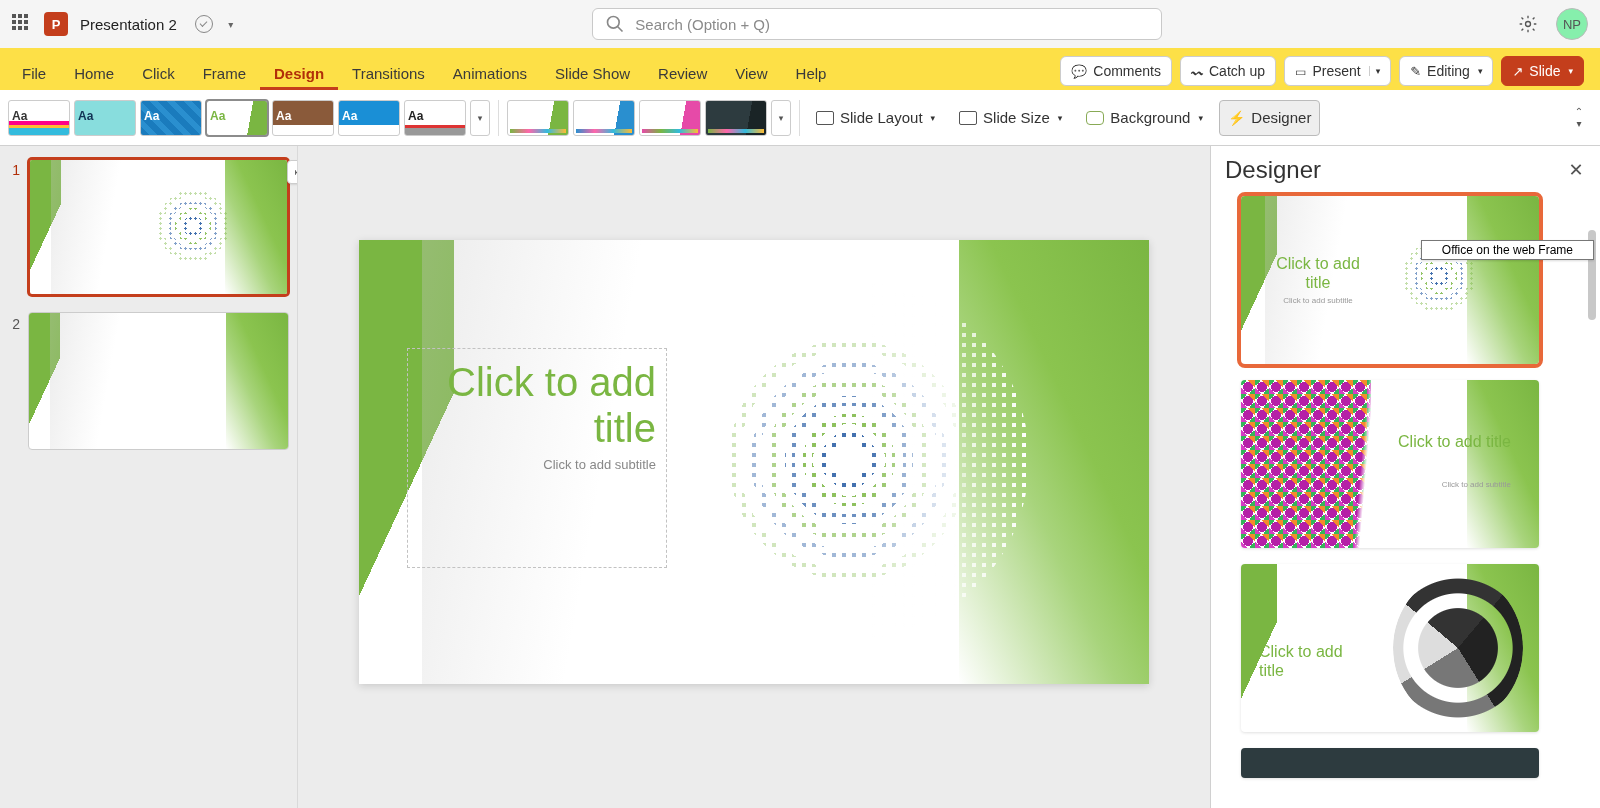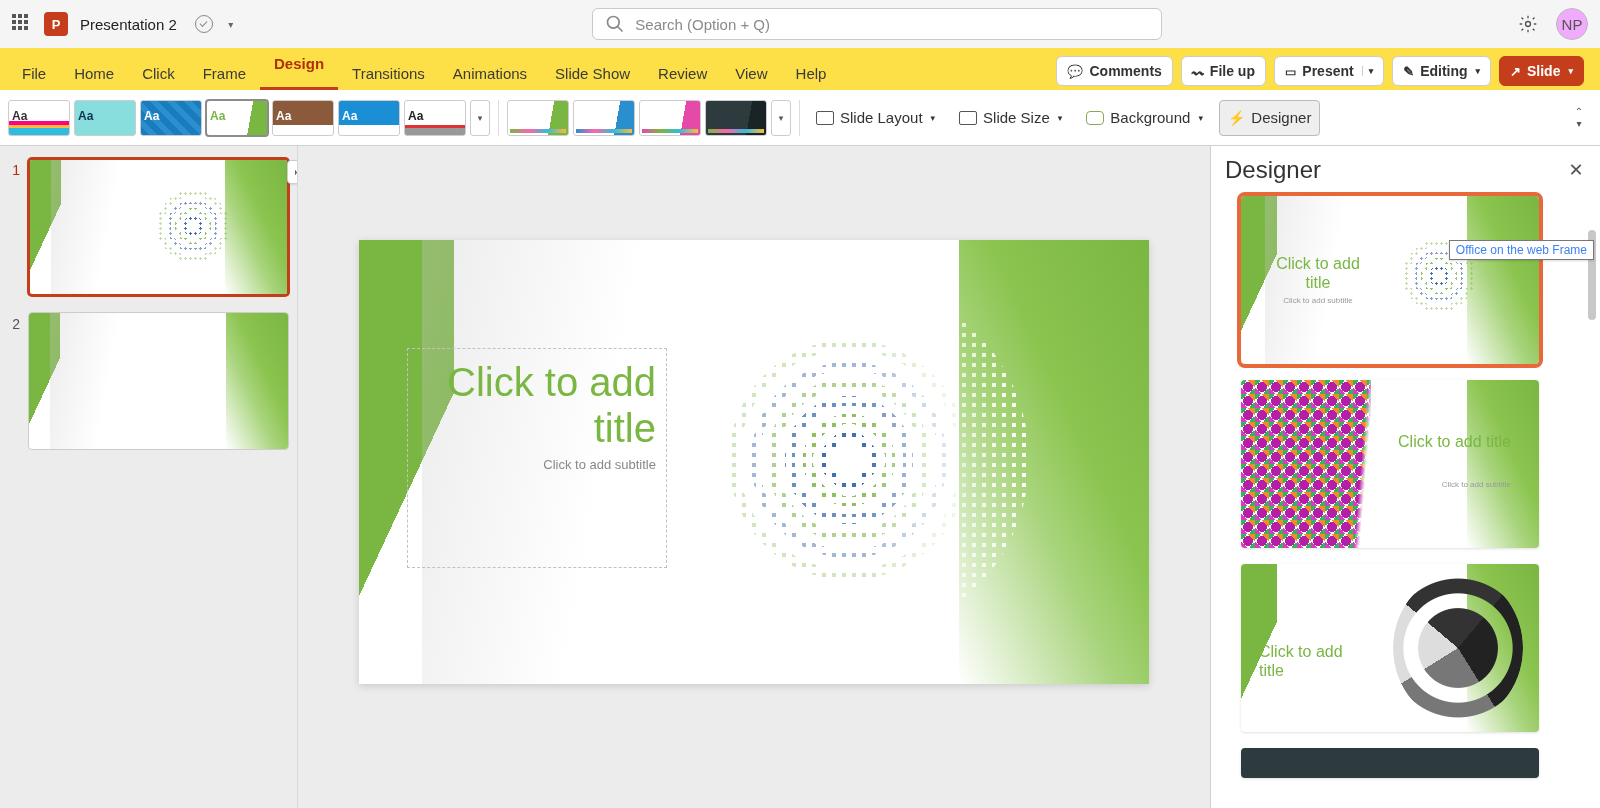--- a/index.html
+++ b/index.html
@@ -13,27 +13,27 @@
   .doc-title { font-size:15px; color:#222; }
   .saved-ico { width:18px; height:18px; border:1.5px solid #888; border-radius:50%; position:relative; margin-left:6px; }
   .saved-ico::after { content:""; position:absolute; width:6px; height:3px; border-left:1.5px solid #888; border-bottom:1.5px solid #888; transform:rotate(-45deg); left:4px; top:5px; }
   .title-dd { width:12px; display:flex; justify-content:center; color:#666; font-size:10px; cursor:pointer; }
   .search-wrap { margin-left:auto; margin-right:auto;border-radius:16px; }
   .searchbox { width:570px; height:32px; border:1px solid #c9c9c9; border-radius:6px; background:#fff; display:flex; align-items:center; padding:0 12px; gap:10px; color:#888; }
   .searchbox input { border:none; outline:none; flex:1; font-size:15px; color:#444; background:transparent; }
   .searchbox input::placeholder { color:#8a8a8a; }
   .title-right { display:flex; align-items:center; gap:18px; }
   .gear { width:20px; height:20px; color:#555; cursor:pointer; }
-  .avatar { width:32px; height:32px; border-radius:50%; border:1px solid #bbb; display:flex; align-items:center; justify-content:center; font-size:15px; color:#555; background:#f0abfc; cursor:pointer; }
+  .avatar { width:32px; height:32px; border-radius:50%; border:1px solid #bbb; display:flex; align-items:center; justify-content:center; font-size:13px; color:#555; background:#86efac; cursor:pointer; }
   
   
   .tabs-row { height:42px; background:#fde047; display:flex; align-items:flex-end; padding:0 8px; gap:0; }
   .tabs-row .tab { padding:10px 14px 8px; font-size:15px; color:#3a3a3a; cursor:pointer; }
-  .tabs-row .tab.active { font-weight:600; color:#b12f09; border-bottom:3px solid #c43e1c; padding-bottom:15px; }
-  .tabs-right { margin-left:auto; display:flex; align-items:center; gap:8px; padding-bottom:4px; padding-right:8px;font-weight:bold; }
+  .tabs-row .tab.active { font-weight:600; color:#b12f09; border-bottom:3px solid #c43e1c; padding-bottom:5px; }
+  .tabs-right { margin-left:auto; display:flex; align-items:center; gap:8px; padding-bottom:4px; padding-right:8px; }
   .pill { height:30px; border:1px solid #ccc; border-radius:6px; background:#fff; display:flex; align-items:center; gap:6px; padding:0 10px; font-size:14px; color:#333; cursor:pointer; }
   .pill.orange { background:#c43e1c; color:#fff; border-color:#c43e1c; }
   .pill .dd { font-size:9px; color:inherit; margin-left:2px; }
   .split { border-left:1px solid #ccc; margin-left:4px; padding-left:6px; }
   .comment-ico::before { content:"💬"; font-size:13px; filter:grayscale(1); }
   .catchup-ico::before { content:"〰"; font-size:12px; }
   .present-ico::before { content:"▭"; font-size:12px; }
   .edit-ico::before { content:"✎"; font-size:13px; }
   .share-ico::before { content:"↗"; font-size:13px; }
   
@@ -87,21 +87,21 @@
   
   .designer { width:390px; background:#fff; border-left:1px solid #d0d0d0; display:flex; flex-direction:column; }
   .designer-head { display:flex; align-items:center; justify-content:space-between; padding:10px 14px 6px; }
   .designer-head h2 { font-size:24px; font-weight:400; color:#333; }
   .designer-close { width:20px; height:20px; cursor:pointer; color:#555; font-size:18px; display:flex; align-items:center; justify-content:center; }
   .designer-list { flex:1; overflow:auto; padding:6px 30px 6px 30px; position:relative; }
   .design-card { width:298px; height:168px; border-radius:4px; background:#fff; margin-bottom:16px; position:relative; overflow:hidden; cursor:pointer; box-shadow:0 1px 3px rgba(0,0,0,.12); }
   .design-card.selected { outline:4px solid #e8683a; }
   .design-card .mini-title { position:absolute; left:22px; top:58px; font-size:16px; color:#7ab642; text-align:center; width:110px; line-height:1.2; }
   .design-card .mini-sub { position:absolute; left:22px; top:100px; font-size:8px; color:#999; width:110px; text-align:center; }
-  .tooltip { position:absolute; right:6px; top:50px; background:#fff; border:1px solid #777; padding:2px 6px; font-size:12px; color:#3b82f6; z-index:10; box-shadow:0 1px 2px rgba(0,0,0,.15); }
+  .tooltip { position:absolute; right:6px; top:50px; background:#fff; border:1px solid #777; padding:2px 20px; font-size:12px; color:#000000; z-index:10; box-shadow:0 1px 2px rgba(0,0,0,.15); }
   .scroll-ind { position:absolute; right:4px; top:40px; width:8px; height:90px; background:#c8c8c8; border-radius:4px; }
   
   
   .dots-sm { position:absolute; width:120px; height:120px; border-radius:50%;
     background:
       radial-gradient(circle at 50% 50%, transparent 0 6px, rgba(46,97,166,.9) 6px 10px, transparent 10px 14px, rgba(122,182,66,.8) 14px 18px, transparent 18px 22px, rgba(46,97,166,.6) 22px 26px, transparent 26px 30px, rgba(122,182,66,.45) 30px 36px, transparent 36px);
     -webkit-mask: radial-gradient(circle 1.2px at 50% 50%, #000 99%, transparent 100%) 0 0/5px 5px;
     mask: radial-gradient(circle 1.2px at 50% 50%, #000 99%, transparent 100%) 0 0/5px 5px;
   }
   
@@ -177,21 +177,21 @@
   <div class="tab">View</div>
   <div class="tab">Help</div>
 
   <div class="tabs-right">
     <div class="pill">
         <span class="comment-ico"></span>
         <span>Comments</span>
       </div>
     <div class="pill">
         <span class="catchup-ico"></span>
-        <span>File up</span>
+        <span>Catch up</span>
       </div>
     <div class="pill">
         <span class="present-ico"></span>
         <span>Present</span>
         <span class="dd split">▾</span>
       </div>
     <div class="pill">
         <span class="edit-ico"></span>
         <span>Editing</span>
         <span class="dd">▾</span>

